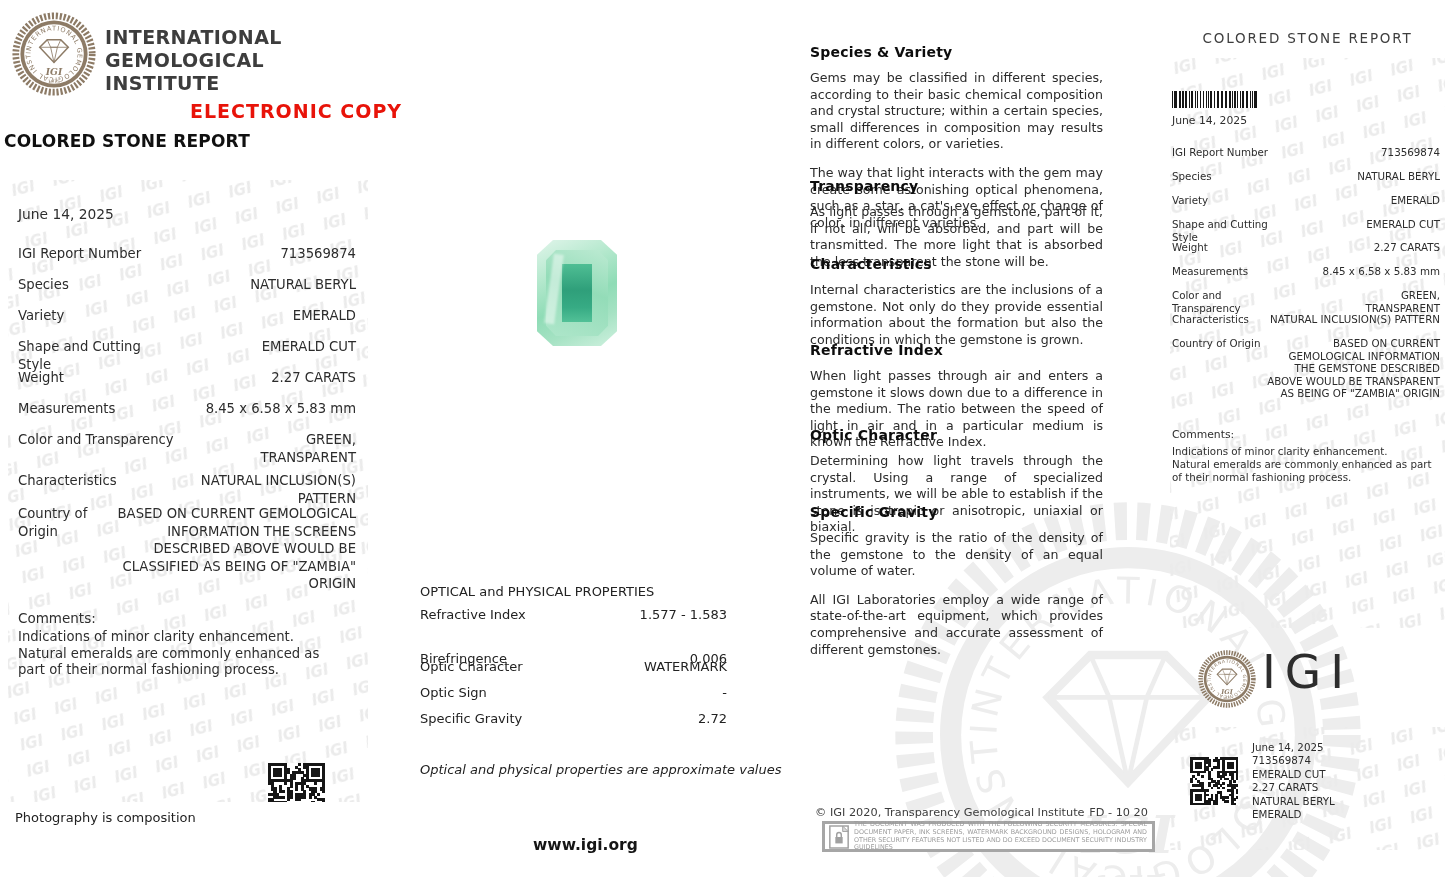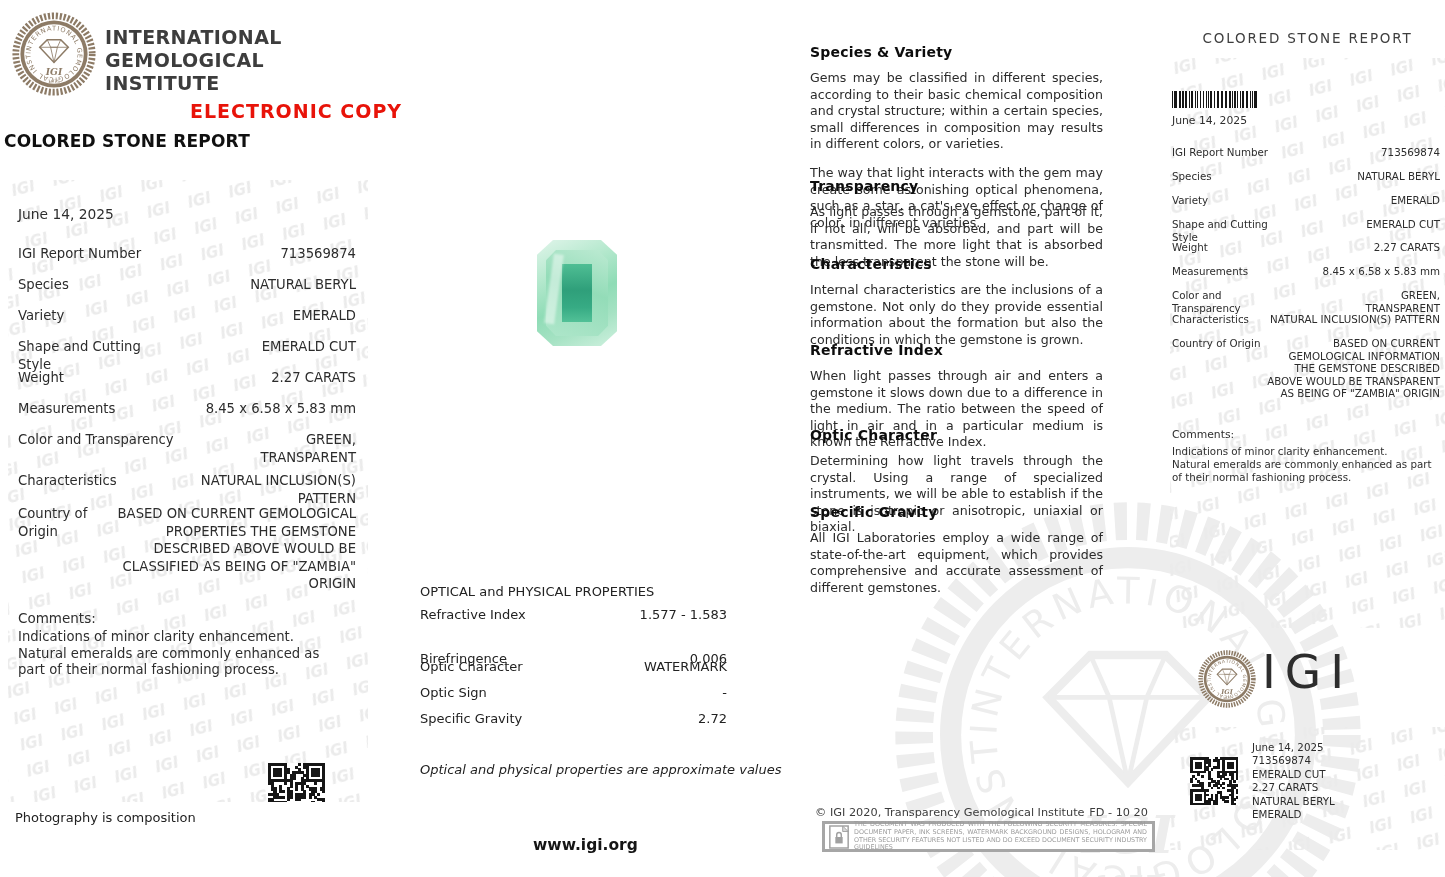--- a/index.html
+++ b/index.html
@@ -162,21 +162,21 @@
 TRANSPARENT</span>
       </div>
     <div class="lv lrow" style="top:292px">
         <span class="lbl">Characteristics</span>
         <span class="val">NATURAL INCLUSION(S)
 PATTERN</span>
       </div>
     <div class="lv lrow coo" style="top:325px">
         <span class="lbl">Country of Origin</span>
         <span class="val">BASED ON CURRENT GEMOLOGICAL
-PROPERTIES THE GEMSTONE
+INFORMATION THE SCREENS
 DESCRIBED ABOVE WOULD BE
 CLASSIFIED AS BEING OF "ZAMBIA"
 ORIGIN</span>
       </div>
 
     <div class="lcomments-label">Comments:</div>
     <div class="lcomments">Indications of minor clarity enhancement.
 Natural emeralds are commonly enhanced as part of their normal fashioning process.</div>
 
     <div class="qr" id="qr-left" style="left: 260px; top: 583px; width: 57px; height: 57px; background: rgb(255, 255, 255);">
@@ -397,20 +397,21 @@
   <div class="edu-sec" style="top:342px">
     <h3>Refractive Index</h3>
     <p>When light passes through air and enters a gemstone it slows down due to a difference in the medium. The ratio between the speed of light in air and in a particular medium is known the Refractive Index.</p>
   </div>
   <div class="edu-sec" style="top:427px">
     <h3>Optic Character</h3>
     <p>Determining how light travels through the crystal. Using a range of specialized instruments, we will be able to establish if the stone is isotropic or anisotropic, uniaxial or biaxial.</p>
   </div>
   <div class="edu-sec" style="top:504px">
     <h3>Specific Gravity</h3>
+    <p>Specific gravity is the ratio of the density of the gemstone to the density of an equal volume of water.</p>
     <p>All IGI Laboratories employ a wide range of state-of-the-art equipment, which provides comprehensive and accurate assessment of different gemstones.</p>
   </div>
 
   <div class="copyright">© IGI 2020, Transparency Gemological Institute</div>
   <div class="formcode">FD - 10 20</div>
   <div class="sec-strip">
     <svg width="22" height="24" viewBox="0 0 24 26" style="margin-left:3px;flex:0 0 auto">
       <rect x="2" y="1" width="20" height="24" fill="#fff" stroke="#a0a0a0" stroke-width="1.6"></rect>
       <path d="M16 1 l6 6 h-6 z" fill="#d9d9d9" stroke="#a0a0a0" stroke-width="1"></path>
       <rect x="8" y="13" width="8" height="7" fill="#a0a0a0"></rect>

